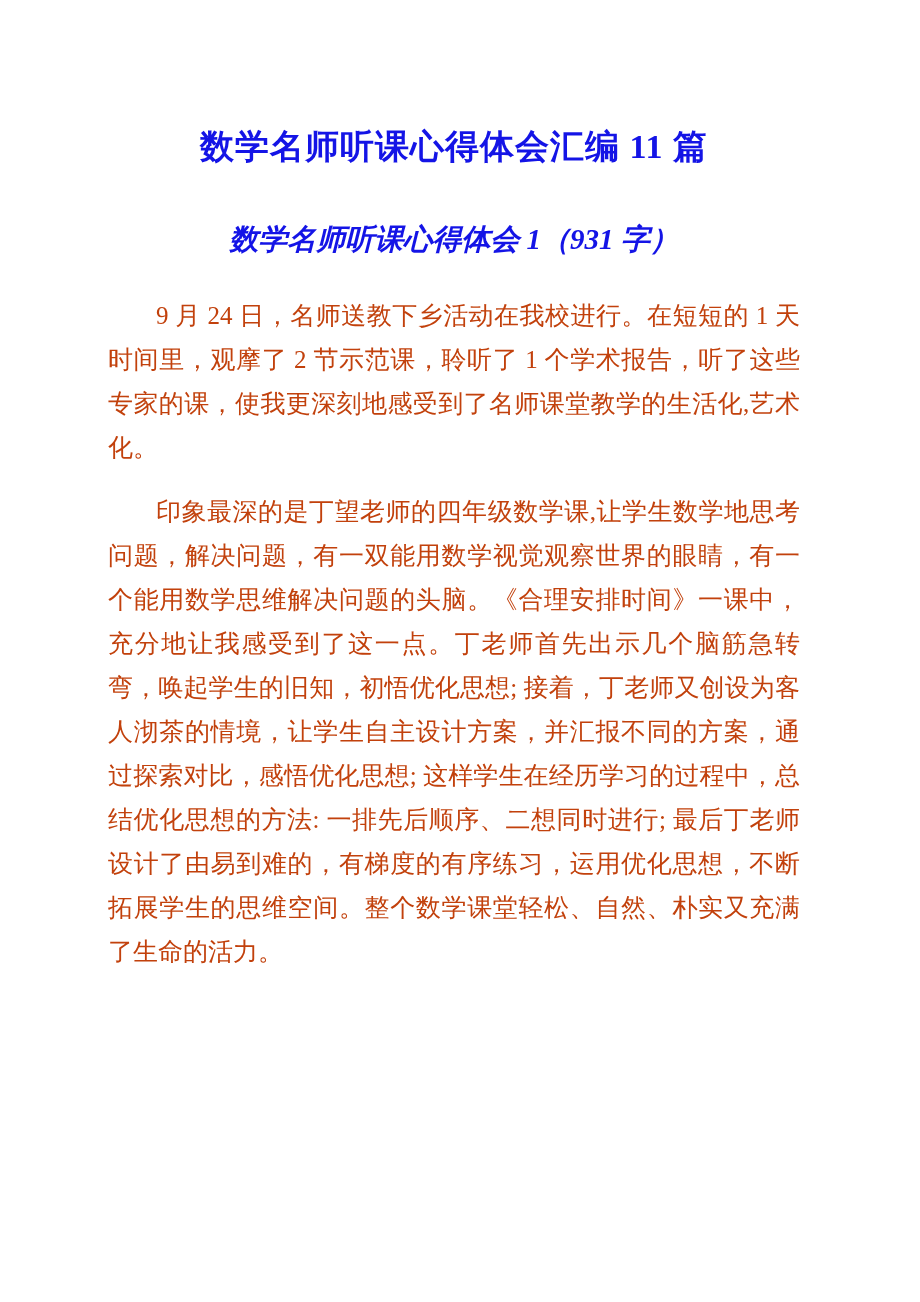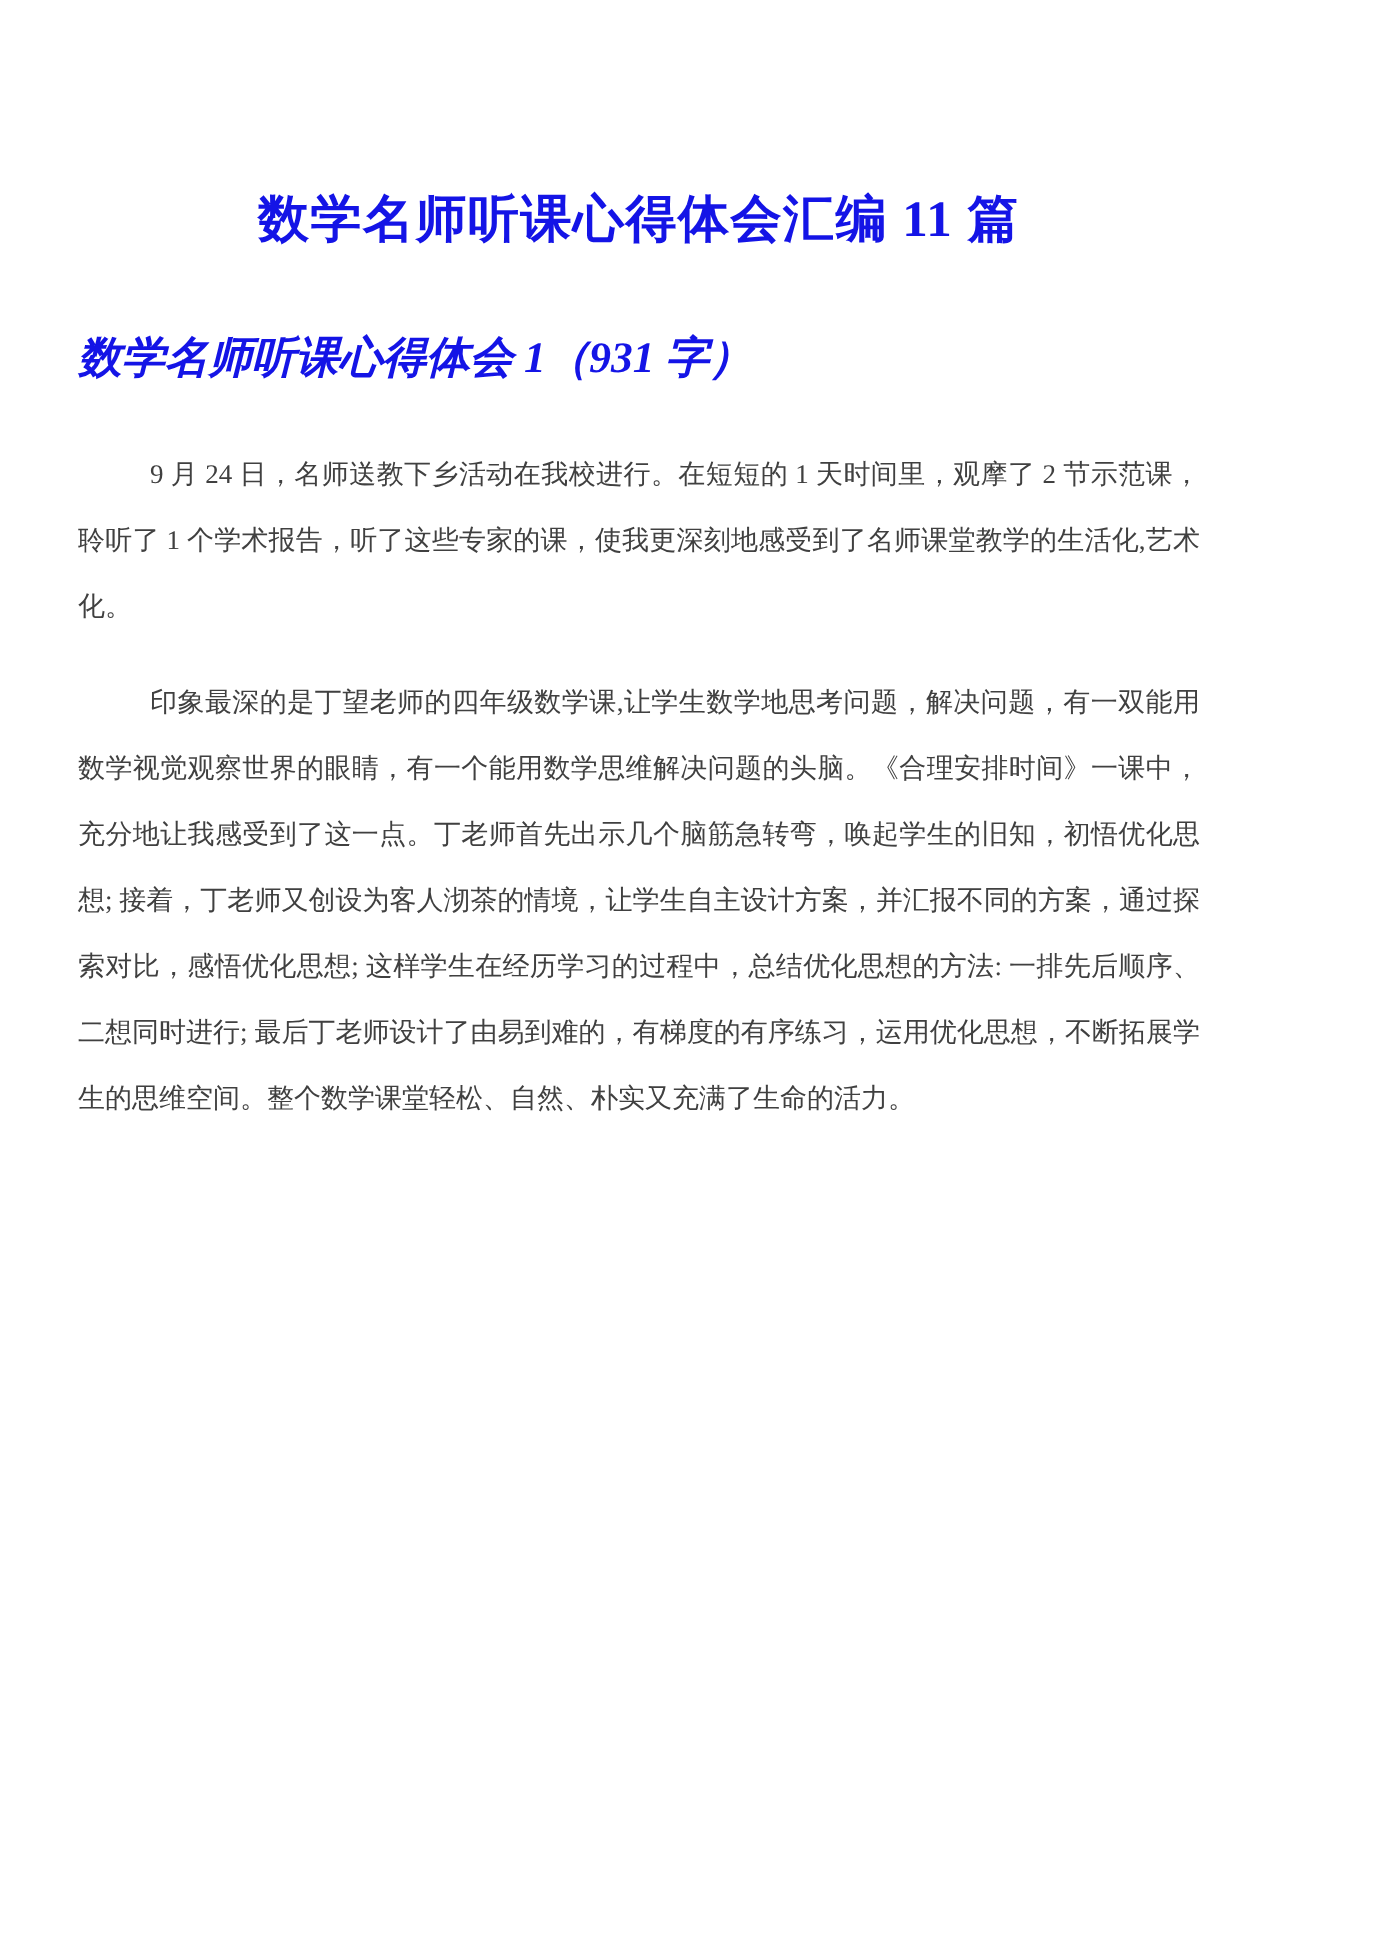--- a/index.html
+++ b/index.html
@@ -11,52 +11,52 @@
     width: 920px;
     height: 1302px;
     overflow: hidden;
     font-family: "Liberation Serif", "DejaVu Serif", serif;
     color: #000000;
   }
   .page {
     box-sizing: border-box;
     width: 920px;
     height: 1302px;
-    padding: 122px 120px 0 52px;
+    padding: 122px 120px 0 108px;
     background: #ffffff;
   }
   .doc-title {
     margin: 0;
     font-size: 34px;
     font-weight: bold;
     line-height: 50px;
     text-align: center;
     color: #1414e6;
     letter-spacing: 1px;
   }
   .section-heading {
     margin: 50px 0 0 0;
     font-size: 29px;
     font-weight: bold;
     font-style: italic;
     line-height: 34px;
-    text-align: left;
+    text-align: center;
     color: #1414e6;
   }
   .body-text {
     margin-top: 38px;
   }
   .para {
     margin: 0 0 20px 0;
-    font-size: 18px;
+    font-size: 25px;
     line-height: 44px;
     text-align: justify;
     text-justify: inter-ideograph;
     text-indent: 48px;
-    color: #404040;
+    color: #c2410c;
   }
 </style>
 </head>
 <body>
 
 <div class="page">
   <h1 class="doc-title">数学名师听课心得体会汇编 11 篇</h1>
 
   <h2 class="section-heading">数学名师听课心得体会 1（931 字）</h2>
 

